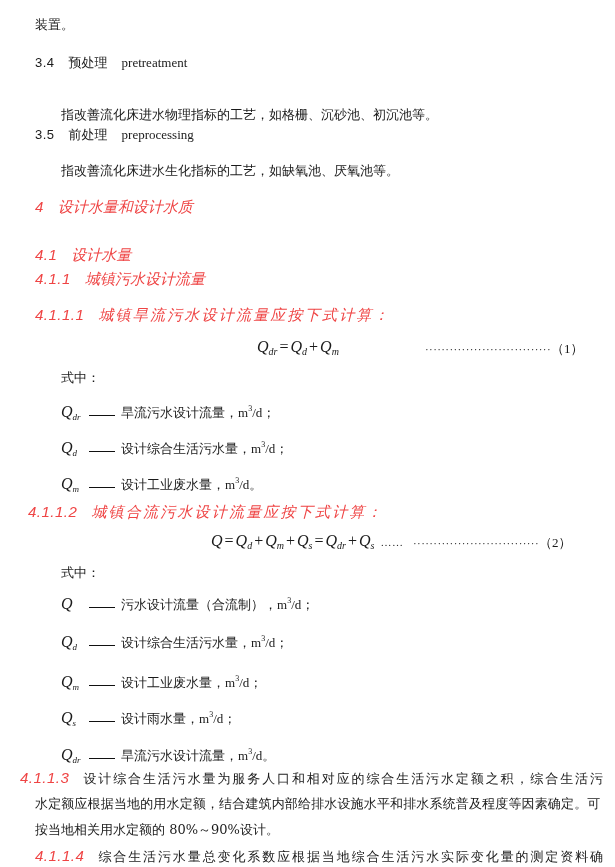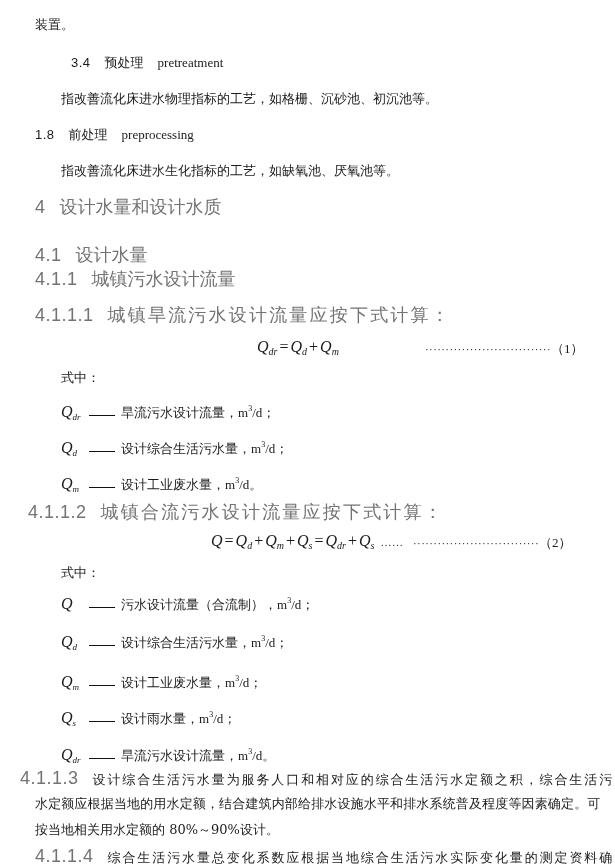--- a/index.html
+++ b/index.html
@@ -2,21 +2,21 @@
 <html><head>
 <meta charset="utf-8">
 <style>
   html, body { margin: 0; padding: 0; background: #ffffff; }
   body {
     width: 615px; height: 867px; position: relative; overflow: hidden;
     font-family: "DejaVu Serif", "Liberation Serif", serif;
     color: #1a1a1a;
   }
   .ln { position: absolute; white-space: nowrap; font-size: 13px; line-height: 16px; }
-  .h { font-family: "DejaVu Sans", "Liberation Sans", sans-serif; font-size: 18px; color: #737373; }
+  .h { font-family: "DejaVu Sans", "Liberation Sans", sans-serif; font-size: 15px; color: #ef4444; font-style: italic; }
   .num { font-family: "Liberation Sans", "DejaVu Sans", sans-serif; letter-spacing: 0.5px; }
   .en { font-family: "Liberation Serif", serif; font-size: 13px; }
   .sp { display: inline-block; width: 14px; }
   .spw { letter-spacing: 2.2px; }
   .eq { font-family: "Liberation Serif", serif; font-style: italic; font-size: 16px; }
   .eq sub { font-size: 10px; vertical-align: -3px; }
   .eq .op { font-style: normal; margin: 0 2px; }
   .dots { font-family: "Liberation Serif", serif; letter-spacing: 0.4px; font-size: 11px; color: #222; }
   .eqn { font-family: "Liberation Serif", serif; font-size: 13px; }
   .sym { font-family: "Liberation Serif", serif; font-style: italic; font-size: 16px; display: inline-block; width: 28px; }
@@ -25,27 +25,27 @@
   .unit { font-family: "Liberation Serif", serif; }
   .unit sup { font-size: 8px; vertical-align: 6px; }
 </style>
 </head>
 <body>
 
 <div>
 
   <div class="ln" style="left:35px;top:17px;">装置。</div>
 
-  <div class="ln" style="left:35px;top:55px;margin-left:36px;">
+  <div class="ln" style="left:35px;top:55px;">
     <span class="num">3.4</span><span class="sp"></span><span>预处理</span><span class="sp"></span><span class="en">pretreatment</span>
   </div>
-  <div class="ln" style="left:61px;top:91px;text-align:right;">指改善流化床进水物理指标的工艺，如格栅、沉砂池、初沉池等。</div>
+  <div class="ln" style="left:61px;top:107px;text-align:right;">指改善流化床进水物理指标的工艺，如格栅、沉砂池、初沉池等。</div>
 
   <div class="ln" style="left:35px;top:127px;">
-    <span class="num">1.8</span><span class="sp"></span><span>前处理</span><span class="sp"></span><span class="en">preprocessing</span>
+    <span class="num">3.5</span><span class="sp"></span><span>前处理</span><span class="sp"></span><span class="en">preprocessing</span>
   </div>
   <div class="ln" style="left:61px;top:163px;">指改善流化床进水生化指标的工艺，如缺氧池、厌氧池等。</div>
 
   <div class="ln h" style="left:35px;top:199px;">
     <span class="num">4</span><span class="sp"></span><span>设计水量和设计水质</span>
   </div>
 
   <div class="ln h" style="left:35px;top:235px;margin-top:12px;">
     <span class="num">4.1</span><span class="sp"></span><span>设计水量</span>
   </div>

